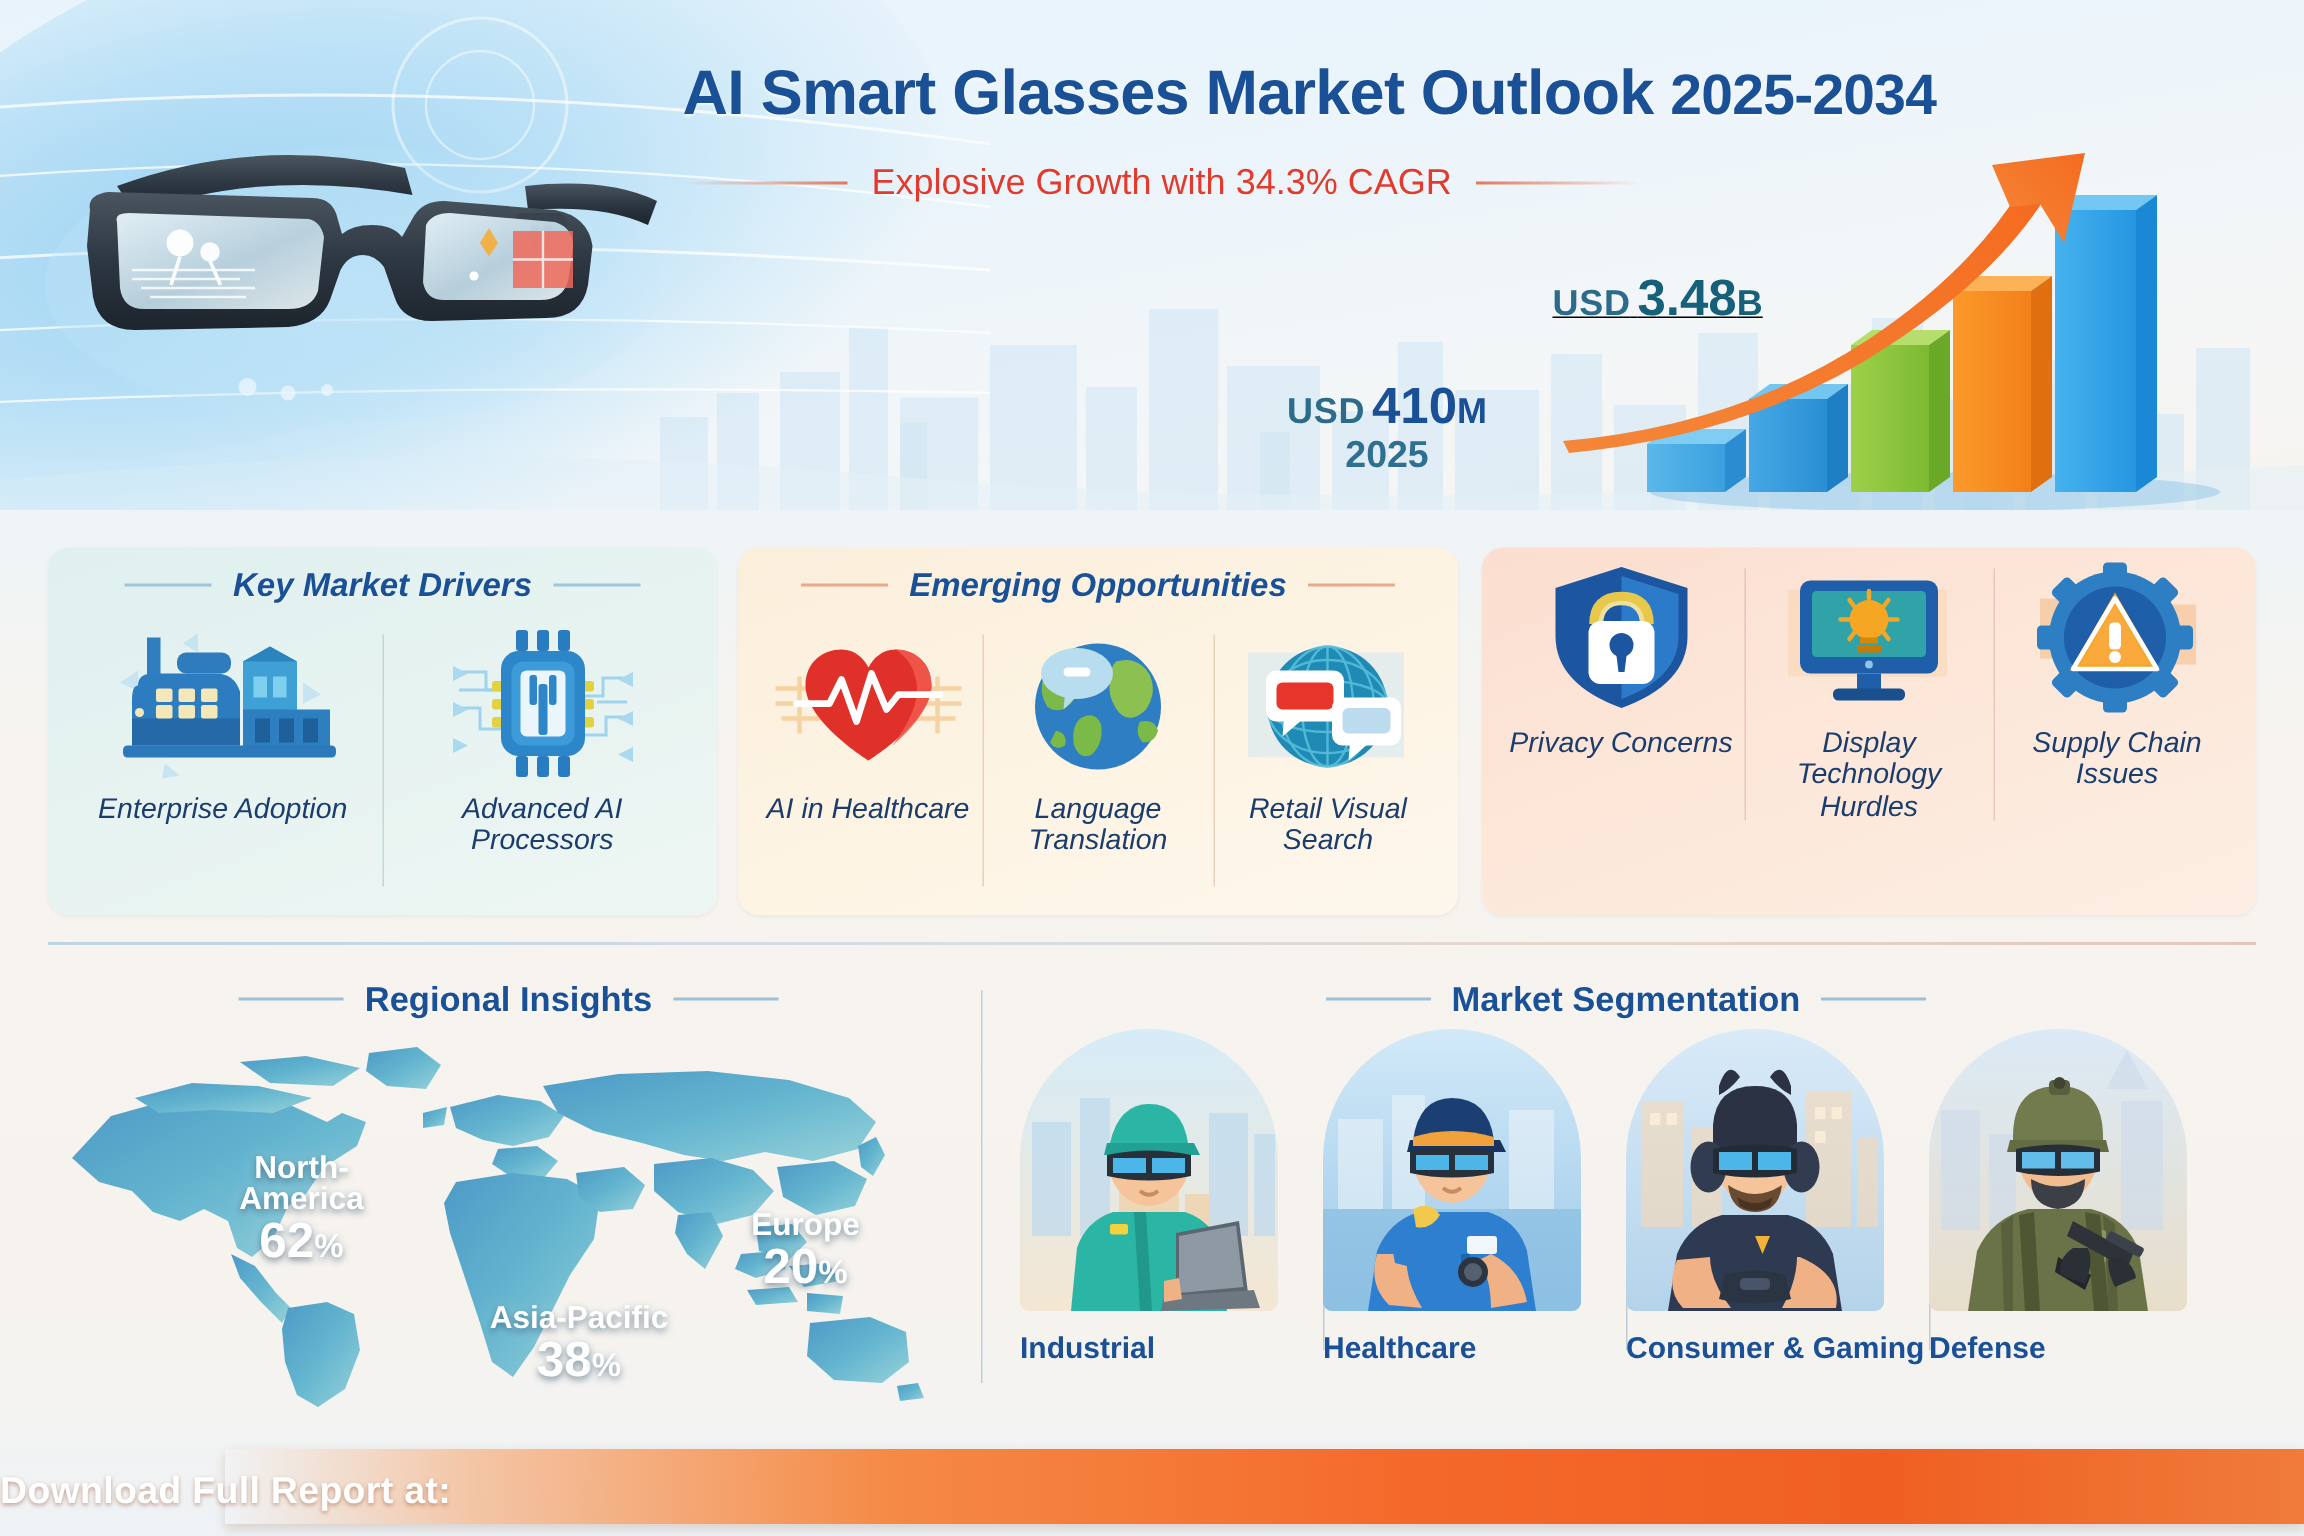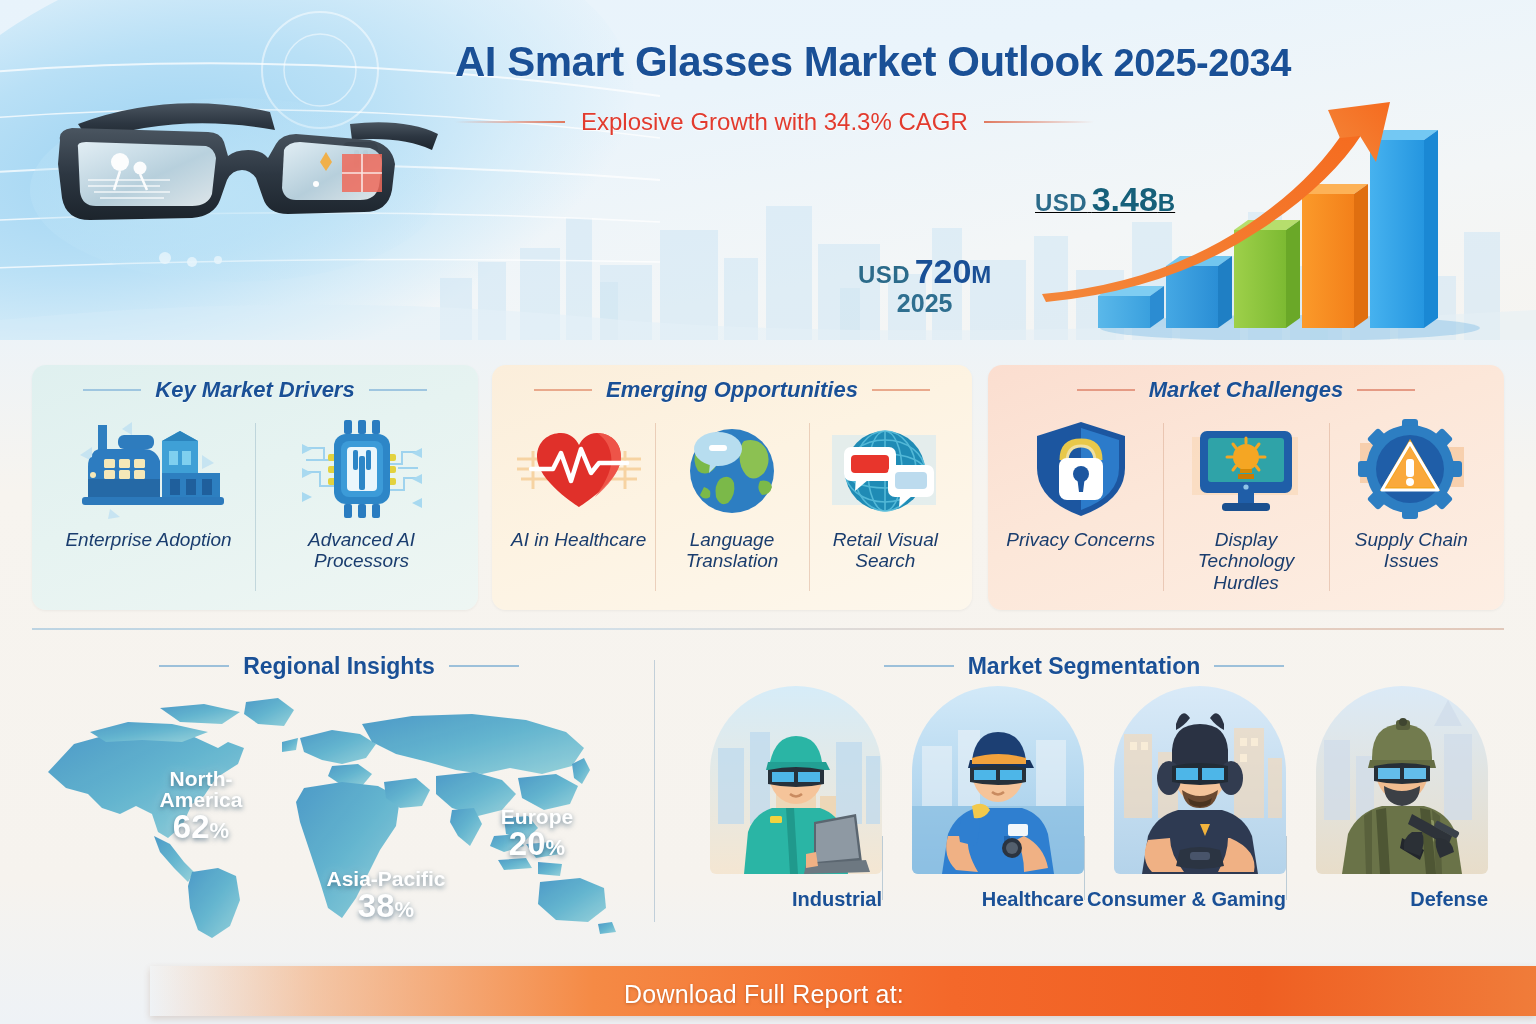--- a/index.html
+++ b/index.html
@@ -95,35 +95,35 @@
     text-shadow:0 2px 5px rgba(20,60,90,.55), 0 0 12px rgba(255,255,255,.35); line-height:1.0; }
   .rname{ font-size:21px; display:block; }
   .rpct{ font-size:33px; display:block; }
   .rpct .sm{ font-size:22px; }
   .r-na{ left:104px; top:82px; width:130px; }
   .r-ap{ left:294px; top:182px; width:120px; }
   .r-eu{ left:450px; top:120px; width:110px; }
 
   .segment{ position:absolute; left:664px; top:18px; width:840px; height:300px; }
   .seg-row{ display:flex; height:250px; padding:0 16px; }
-  .seg{ flex:1; display:flex; flex-direction:column; align-items:flex-end; position:relative; }
+  .seg{ flex:1; display:flex; flex-direction:column; align-items:flex-start; position:relative; }
   .seg + .seg::before{ content:""; position:absolute; left:0; top:150px; bottom:36px; width:1px;
     background:rgba(130,165,190,.5); }
   .seg-img{ width:172px; height:188px; border-radius:86px 86px 6px 6px; overflow:hidden;
     position:relative; }
   .seg-label{ margin-top:14px; font-size:20px; font-weight:bold; color:#1a5096; white-space:nowrap; }
 
   
   .footer{ position:absolute; left:0; top:958px; width:1536px; height:66px; }
   .footer-band{ position:absolute; left:150px; top:8px; width:1386px; height:50px;
     background:linear-gradient(90deg, rgba(247,168,110,0) 0%, rgba(246,160,100,.55) 12%, #f58a45 32%, #f4682a 58%, #ef5f22 80%, #f07c3a 100%);
     box-shadow:0 3px 7px rgba(120,60,20,.18); }
   .footer-text{ position:absolute; left:0; top:0; width:1536px; height:66px;
-    display:flex; align-items:center; justify-content:center; padding-top:6px;
-    font-size:25px; font-weight:normal; color:#ffffff; letter-spacing:.2px;
+    display:flex; align-items:center; justify-content:space-between; padding-top:6px;
+    font-size:25px; font-weight:bold; color:#ffffff; letter-spacing:.2px;
     text-shadow:0 1px 3px rgba(140,60,20,.45); }
   .footer-text .lead{ margin-right:8px; }
 </style>
 </head>
 <body>
 
 <div class="page">
 
   <div class="hero">
     <div class="hero-swoosh"></div>
@@ -300,21 +300,21 @@
         <path d="M330 40 L344 30 L398 30 L384 40 Z" fill="#73c8f3"></path>
         <path d="M384 40 L398 30 L398 218 L384 228 Z" fill="#1a88d4"></path>
       </g>
 
       <path d="M6 202 Q 130 190 220 130 Q 290 84 322 34 L306 28 Q 272 82 206 126 Q 118 184 2 194 Z" fill="url(#arrG)"></path>
       <path d="M288 10 L350 2 L336 62 L320 36 L300 38 Z" fill="url(#arrG)"></path>
     </svg>
 
     <div class="stat-2025">
       <span class="stat-usd">USD</span>
-      <span class="stat-num">720</span><span class="stat-unit">M</span>
+      <span class="stat-num">410</span><span class="stat-unit">M</span>
       <span class="stat-year">2025</span>
     </div>
 
     <div class="stat-2034">
       <span class="stat-usd">USD</span>
       <span class="stat-num teal">3.48</span><span class="stat-unit teal">B</span>
     </div>
   </div>
 
   <div class="cards">
@@ -484,25 +484,20 @@
                 <rect x="73" y="53" width="32" height="17" rx="4" fill="#bcdbee"></rect>
               </g>
             </svg>
           </div>
           <div class="clabel">Retail Visual Search</div>
         </div>
       </div>
     </div>
 
     <div class="card card-3">
-      <div class="card-head">
-        <div class="ch-rule"></div>
-        <div class="card-title">Market Challenges</div>
-        <div class="ch-rule"></div>
-      </div>
       <div class="card-items">
         <div class="citem">
           <div class="cicon">
             <svg width="104" height="102" viewBox="0 0 104 102">
               <path d="M52 4 L96 18 L96 50 Q 96 82 52 98 Q 8 82 8 50 L8 18 Z" fill="#1c56a0"></path>
               <path d="M52 10 L90 22 L90 50 Q 90 78 52 92 Q 52 50 52 10 Z" fill="#2f7fce" opacity=".9"></path>
               <path d="M34 42 Q 34 24 52 24 Q 70 24 70 42" stroke="#e8c84a" stroke-width="7" fill="none"></path>
               <path d="M38 44 Q 38 28 52 28 Q 66 28 66 44" stroke="#f0e0a0" stroke-width="3" fill="none"></path>
               <rect x="30" y="40" width="44" height="42" rx="8" fill="#ffffff"></rect>
               <circle cx="52" cy="56" r="8" fill="#1c56a0"></circle>

